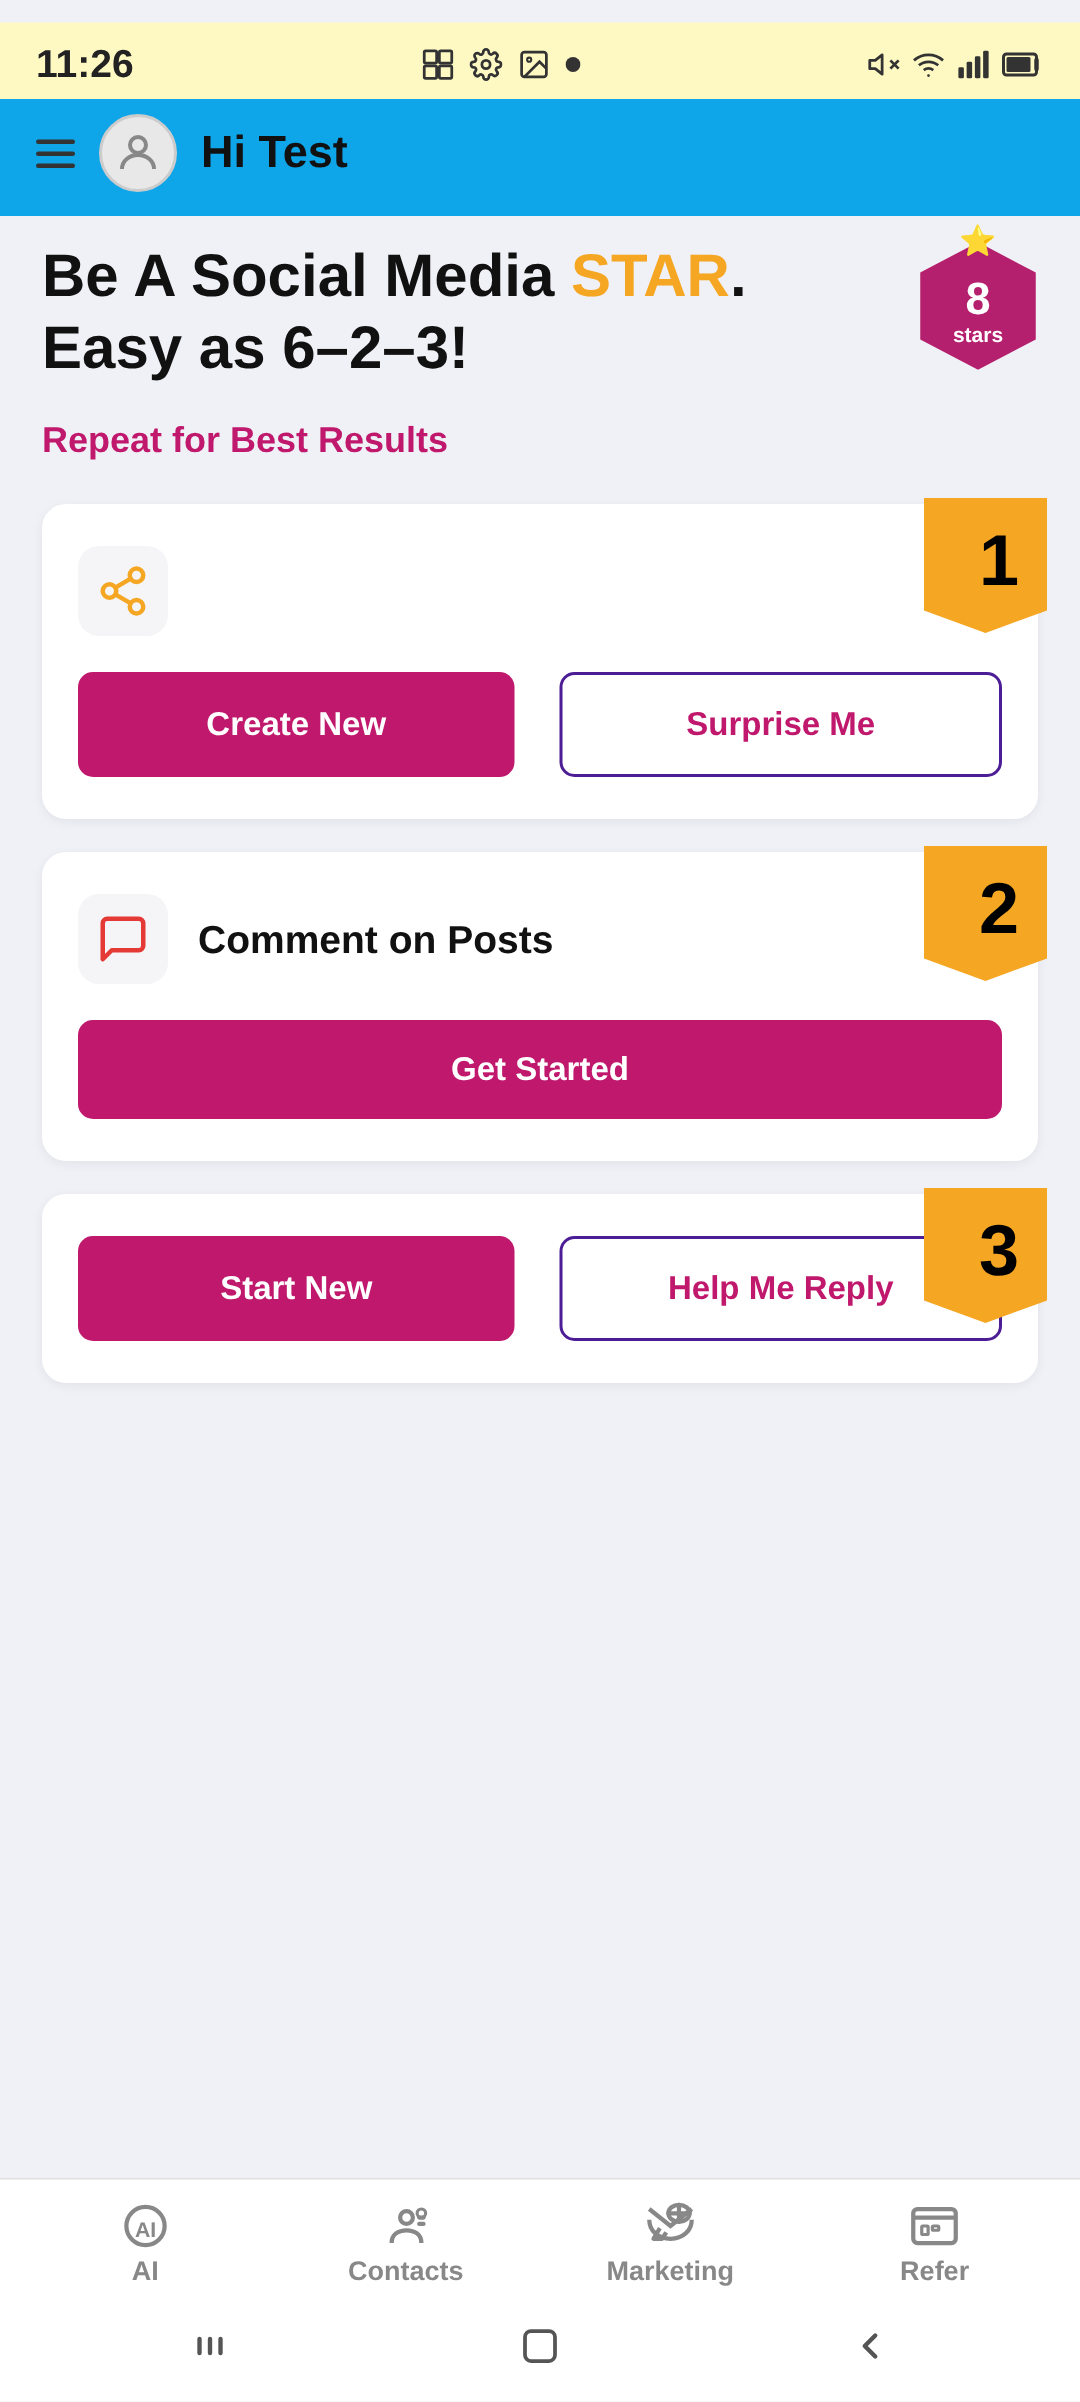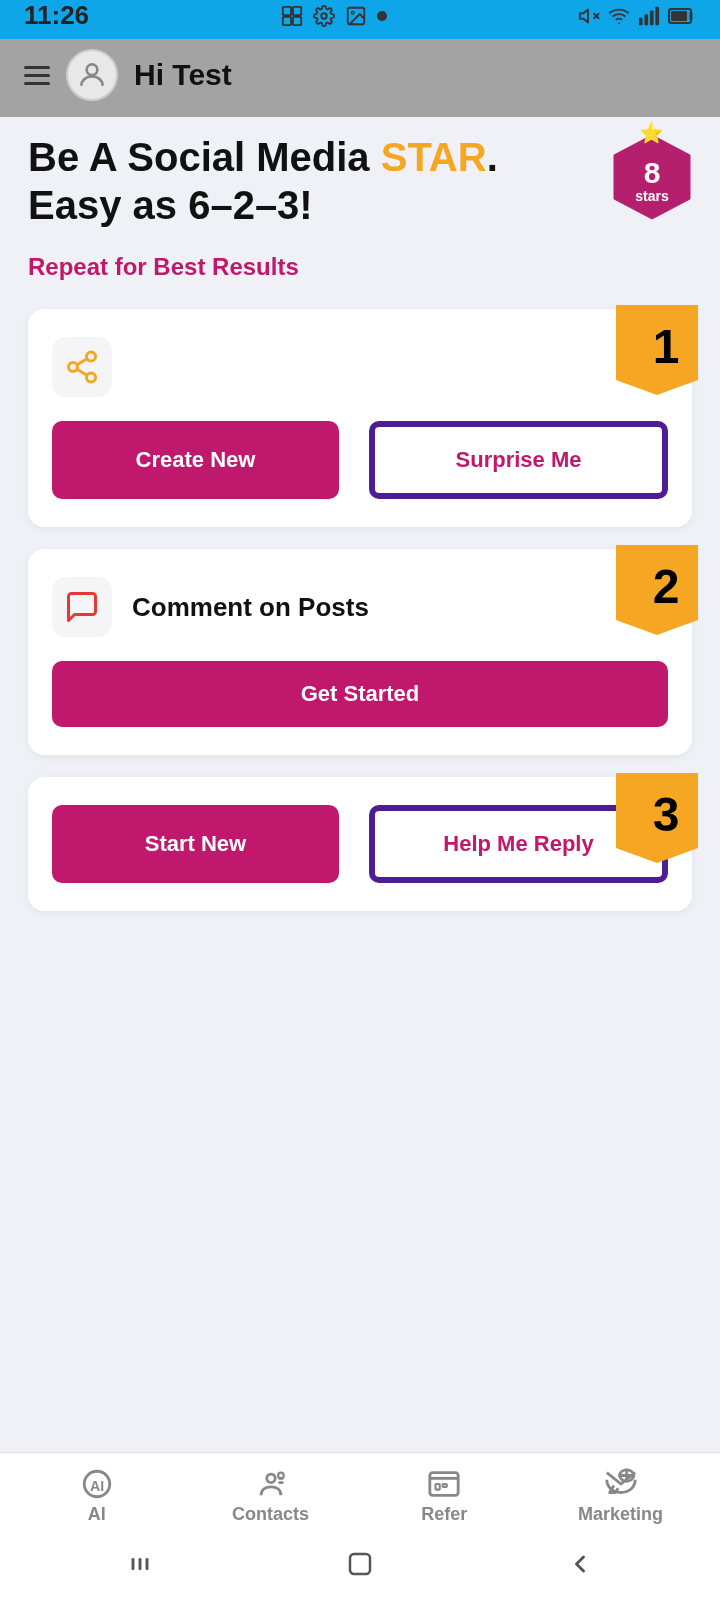--- a/index.html
+++ b/index.html
@@ -11,22 +11,23 @@
       font-family: -apple-system, BlinkMacSystemFont, 'Segoe UI', sans-serif;
       position: relative;
       overflow-x: hidden;
     }
 
     
     .status-bar {
       display: flex;
       justify-content: space-between;
       align-items: center;
-      padding: 0 24px 8px;
-      background: #0ea5e9;
+      padding: 12px 24px 8px;
+      background: #fef9c3;
+      margin-top: 15px;
     }
     .status-time {
       font-size: 26px;
       font-weight: 600;
       color: #222;
     }
     .status-icons {
       display: flex;
       align-items: center;
       gap: 10px;
@@ -35,21 +36,21 @@
       display: flex;
       align-items: center;
       gap: 8px;
     }
 
     
     .header {
       display: flex;
       align-items: center;
       padding: 10px 24px 16px;
-      background: #a3a3a3;
+      background: #0ea5e9;
       gap: 16px;
     }
     .hamburger-icon {
       display: flex;
       flex-direction: column;
       gap: 5px;
       cursor: pointer;
     }
     .hamburger-icon span {
       display: block;
@@ -207,21 +208,21 @@
       font-size: 22px;
       font-weight: 700;
       cursor: pointer;
       text-align: center;
     }
     .btn-secondary {
       flex: 1;
       padding: 20px 10px;
       background: white;
       color: #c0186c;
-      border: 6px solid #4c1d95;
+      border: 2px solid #4c1d95;
       border-radius: 10px;
       font-size: 22px;
       font-weight: 700;
       cursor: pointer;
       text-align: center;
     }
 
     
     .bottom-nav {
       position: absolute;
@@ -452,39 +453,39 @@
         <circle cx="12" cy="8" r="3" stroke="#888" stroke-width="2"></circle>
         <path d="M5 20c0-4 3.1-6 7-6s7 2 7 6" stroke="#888" stroke-width="2"></path>
         <path d="M18 8h2M18 11h2" stroke="#888" stroke-width="2" stroke-linecap="round"></path>
         <circle cx="19" cy="6" r="2" stroke="#888" stroke-width="1.5"></circle>
       </svg>
       <span class="nav-label">Contacts</span>
     </div>
 
     <div class="nav-item">
       <svg viewBox="0 0 24 24" fill="none">
-        <rect x="2" y="4" width="20" height="16" rx="2" stroke="#888" stroke-width="2"></rect>
-        <path d="M2 8h20" stroke="#888" stroke-width="2"></path>
-        <rect x="6" y="12" width="3" height="4" rx="0.5" stroke="#888" stroke-width="1.5"></rect>
-        <rect x="11" y="12" width="3" height="2" rx="0.5" stroke="#888" stroke-width="1.5"></rect>
-      </svg>
-      <span class="nav-label">Refer</span>
-    </div>
-
-    <div class="nav-item">
-      <svg viewBox="0 0 24 24" fill="none">
         <path d="M22 4L12 12 2 4" stroke="#888" stroke-width="2"></path>
         <path d="M3 5l9 7 9-7" stroke="#888" stroke-width="0"></path>
         <path d="M22 9c0 5-4 9-10 9S2 14 2 9" stroke="#888" stroke-width="2"></path>
         <path d="M7 13l-3 5h4l2-3" stroke="#888" stroke-width="2" stroke-linejoin="round"></path>
         <ellipse cx="16" cy="6" rx="5" ry="4" stroke="#888" stroke-width="2"></ellipse>
         <path d="M11 6l10 0M16 2v8" stroke="#888" stroke-width="2" stroke-linecap="round"></path>
       </svg>
       <span class="nav-label">Marketing</span>
     </div>
+
+    <div class="nav-item">
+      <svg viewBox="0 0 24 24" fill="none">
+        <rect x="2" y="4" width="20" height="16" rx="2" stroke="#888" stroke-width="2"></rect>
+        <path d="M2 8h20" stroke="#888" stroke-width="2"></path>
+        <rect x="6" y="12" width="3" height="4" rx="0.5" stroke="#888" stroke-width="1.5"></rect>
+        <rect x="11" y="12" width="3" height="2" rx="0.5" stroke="#888" stroke-width="1.5"></rect>
+      </svg>
+      <span class="nav-label">Refer</span>
+    </div>
   </div>
 
   <div class="nav-system-bar">
     <div class="nav-sys-btn">
       <svg width="28" height="28" viewBox="0 0 24 24" fill="none">
         <line x1="6" y1="8" x2="6" y2="16" stroke="#555" stroke-width="2.5" stroke-linecap="round"></line>
         <line x1="12" y1="8" x2="12" y2="16" stroke="#555" stroke-width="2.5" stroke-linecap="round"></line>
         <line x1="18" y1="8" x2="18" y2="16" stroke="#555" stroke-width="2.5" stroke-linecap="round"></line>
       </svg>
     </div>

